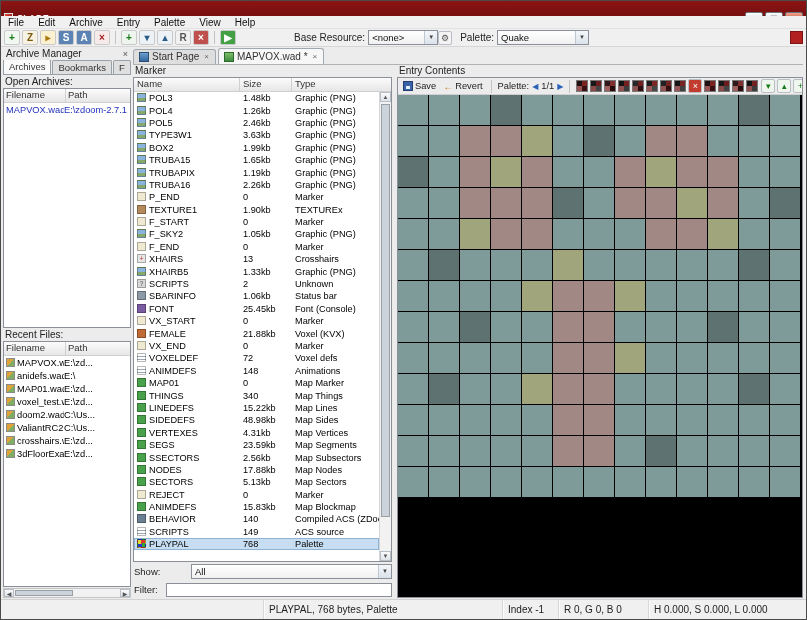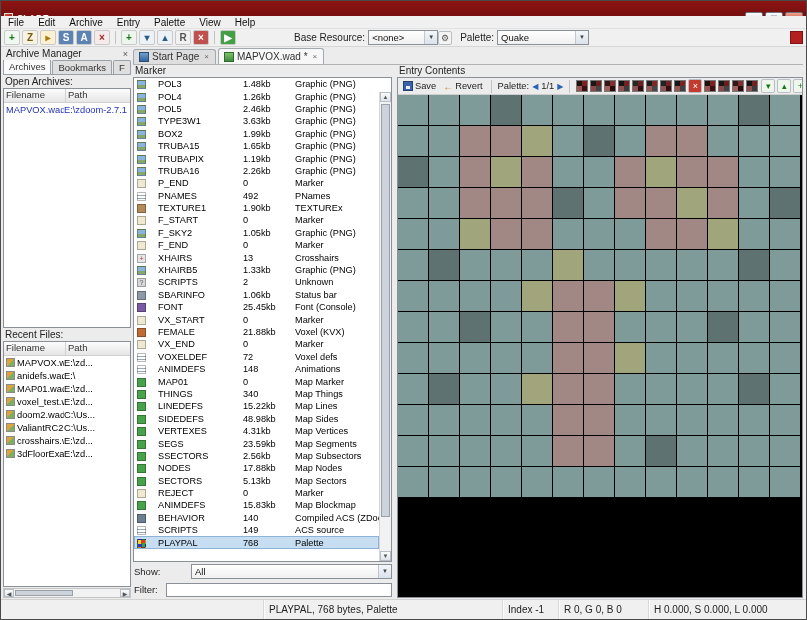--- a/index.html
+++ b/index.html
@@ -69,21 +69,21 @@
   .entries-panel { position:absolute; left:132px; top:64px; width:259px; bottom:21px; display:flex; flex-direction:column; font-size:10px; }
   .panel-title { height:12px; line-height:12px; padding:0 2px; color:#222; }
   .elist { flex:1; border:1px solid #8a8f98; background:#fff; position:relative; display:flex; flex-direction:column; overflow:hidden; }
   .ehead { display:flex; height:14px; background:linear-gradient(#fcfcfc,#e6e6e6); border-bottom:1px solid #d0d0d0; font-size:9.5px; color:#333; flex:0 0 14px; }
   .eh-name { width:106px; padding-left:3px; border-right:1px solid #d0d0d0; }
   .eh-size { width:52px; padding-left:3px; border-right:1px solid #d0d0d0; }
   .eh-type { flex:1; padding-left:3px; }
   .erows { flex:1; overflow:hidden; padding-right:12px; }
   .erow { display:flex; align-items:center; height:12.4px; font-size:9.2px; white-space:nowrap; }
   .erow.sel { background:#c6ddf2; outline:1px solid #8db4d6; outline-offset:-1px; }
-  .c-name { width:106px; padding-left:3px; display:flex; align-items:flex-end; gap:12px; overflow:hidden; flex:0 0 106px; }
+  .c-name { width:106px; padding-left:3px; display:flex; align-items:flex-start; gap:3px; overflow:hidden; flex:0 0 106px; }
   .c-size { width:52px; padding-left:3px; flex:0 0 52px; overflow:hidden; }
   .c-type { flex:1; padding-left:3px; overflow:hidden; }
   .ntxt { overflow:hidden; }
   .ei { width:9px; height:9px; flex:0 0 9px; border:1px solid rgba(0,0,0,.28); font-size:7px; line-height:8px; text-align:center; color:#fff; }
   .ei-png { background:linear-gradient(180deg,#8ab4dd 55%,#86a86a 45%); }
   .ei-marker { background:#efe9d2; }
   .ei-text { background:repeating-linear-gradient(#ffffff 0 2px,#9aa8b5 2px 3px); }
   .ei-texture { background:#b58a5a; }
   .ei-xhair { background:#e6e6e6; color:#c03030; }
   .ei-unknown { background:#d8d8d8; color:#555; }
@@ -288,20 +288,25 @@
     <div class="dtab active">
       <span class="tab-ic-wad"></span>
       <span>MAPVOX.wad *</span>
       <span class="tab-x">×</span>
     </div>
   </div>
 
   <div class="entries-panel">
     <div class="panel-title">Marker</div>
     <div class="elist">
+      <div class="ehead">
+        <span class="eh-name">Name</span>
+        <span class="eh-size">Size</span>
+        <span class="eh-type">Type</span>
+      </div>
       <div class="erows" id="entries-rows">
           <div class="erow">
             <span class="c-name">
               <span class="ei ei-png"></span>
               <span class="ntxt">POL3</span>
             </span>
             <span class="c-size">1.48kb</span>
             <span class="c-type">Graphic (PNG)</span>
           </div>
           <div class="erow">
@@ -360,28 +365,20 @@
             <span class="c-size">2.26kb</span>
             <span class="c-type">Graphic (PNG)</span>
           </div>
           <div class="erow">
             <span class="c-name">
               <span class="ei ei-marker"></span>
               <span class="ntxt">P_END</span>
             </span>
             <span class="c-size">0</span>
             <span class="c-type">Marker</span>
-          </div>
-          <div class="erow">
-            <span class="c-name">
-              <span class="ei ei-text"></span>
-              <span class="ntxt">PNAMES</span>
-            </span>
-            <span class="c-size">492</span>
-            <span class="c-type">PNames</span>
           </div>
           <div class="erow">
             <span class="c-name">
               <span class="ei ei-texture"></span>
               <span class="ntxt">TEXTURE1</span>
             </span>
             <span class="c-size">1.90kb</span>
             <span class="c-type">TEXTUREx</span>
           </div>
           <div class="erow">

